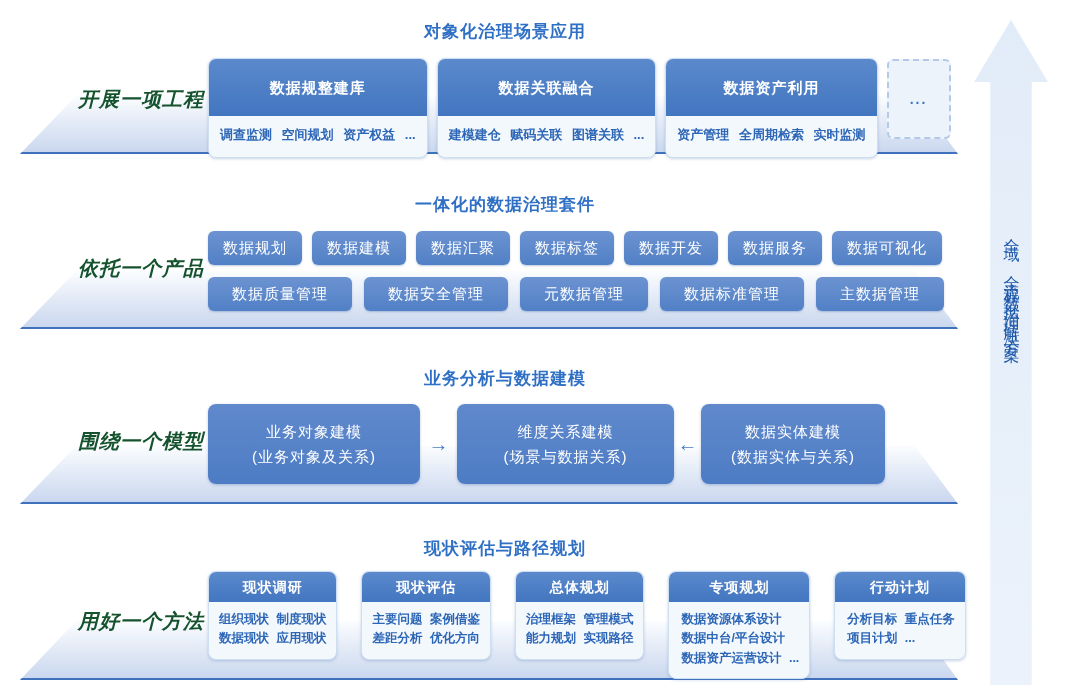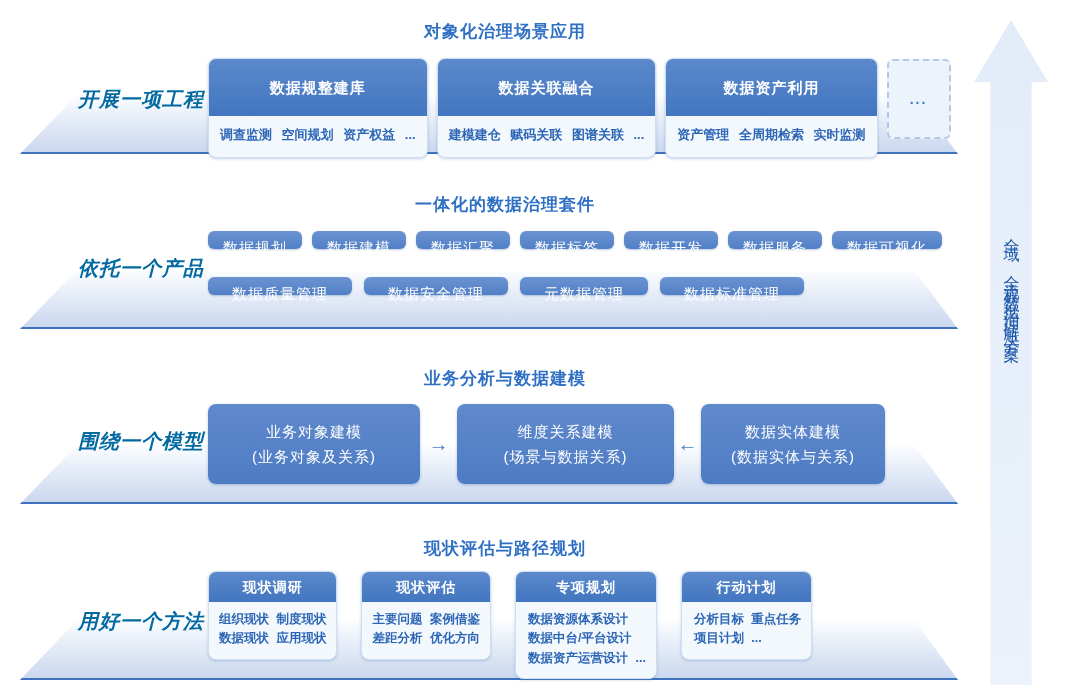--- a/index.html
+++ b/index.html
@@ -14,21 +14,21 @@
     clip-path:polygon(56px 0,895px 0,938px 100%,0 100%);
   }
   .platform .edge{position:absolute;left:0;right:0;bottom:0;height:2px;background:#3f71bd;}
   
   .band-title{
     position:absolute;left:70px;width:870px;text-align:center;
     font-size:17px;font-weight:700;color:#2f70c5;letter-spacing:1px;
   }
   .band-label{
     position:absolute;left:78px;font-size:20px;font-weight:700;font-style:italic;
-    color:#0369a1;letter-spacing:1px;white-space:nowrap;
+    color:#14532d;letter-spacing:1px;white-space:nowrap;
   }
   
   .card-row{position:absolute;left:208px;display:flex;gap:9px;align-items:flex-start;}
   .card{
     border-radius:8px;overflow:hidden;background:#f3f8fd;
     border:1px solid #cfdff2;box-shadow:0 1px 3px rgba(70,110,170,.30);
   }
   .card-head{
     height:33px;line-height:33px;padding:12px 16px;text-align:center;color:#ffffff;
     font-size:15px;font-weight:700;background:linear-gradient(180deg,#5b89cc,#4276c0);
@@ -44,21 +44,21 @@
     font-weight:700;font-size:14px;letter-spacing:2px;
   }
   
   .card4 .card-head{height:30px;line-height:30px;font-size:14px;padding:0 12px;}
   .card4 .card-body{font-size:12.5px;padding:8px 10px 10px;word-spacing:4px;line-height:1.55;}
   .card4 .card-body.left{text-align:left;padding-left:12px;}
   
   .btn-row{position:absolute;left:208px;display:flex;gap:10px;}
   .btn-row.second{gap:12px;}
   .btn{
-    height:18px;line-height:34px;padding:0 15px;border-radius:6px;white-space:nowrap;
+    height:34px;line-height:34px;padding:0 15px;border-radius:6px;white-space:nowrap;
     background:linear-gradient(180deg,#6c93d1,#5180c6);color:#ffffff;font-size:15px;
     box-shadow:0 1px 2px rgba(60,100,160,.35);letter-spacing:1px;
   }
   .btn.wide{padding:0 24px;}
   
   .model-row{position:absolute;left:208px;display:flex;align-items:center;}
   .model-box{
     width:212px;height:80px;border-radius:8px;color:#ffffff;text-align:center;
     background:linear-gradient(180deg,#6089cc,#4d7cc4);display:flex;flex-direction:column;
     justify-content:center;font-size:15px;line-height:1.7;letter-spacing:1px;
@@ -114,20 +114,21 @@
   <div class="btn">数据标签</div>
   <div class="btn">数据开发</div>
   <div class="btn">数据服务</div>
   <div class="btn">数据可视化</div>
 </div>
 <div class="btn-row second" style="top:277px;">
   <div class="btn wide">数据质量管理</div>
   <div class="btn wide">数据安全管理</div>
   <div class="btn wide">元数据管理</div>
   <div class="btn wide">数据标准管理</div>
+  <div class="btn wide">主数据管理</div>
 </div>
 
 <div class="platform" style="top:446px;">
     <div class="edge"></div>
   </div>
 <div class="band-title" style="top:367px;">业务分析与数据建模</div>
 <div class="band-label" style="top:428px;">围绕一个模型</div>
 <div class="model-row" style="top:404px;">
   <div class="model-box">
     <div>业务对象建模</div>
@@ -159,20 +160,27 @@
     </div>
   </div>
   <div class="card card4">
     <div class="card-head">现状评估</div>
     <div class="card-body">
       <div>主要问题 案例借鉴</div>
       <div>差距分析 优化方向</div>
     </div>
   </div>
   <div class="card card4">
+    <div class="card-head">总体规划</div>
+    <div class="card-body">
+      <div>治理框架 管理模式</div>
+      <div>能力规划 实现路径</div>
+    </div>
+  </div>
+  <div class="card card4">
     <div class="card-head">专项规划</div>
     <div class="card-body left">
       <div>数据资源体系设计</div>
       <div>数据中台/平台设计</div>
       <div>数据资产运营设计 ...</div>
     </div>
   </div>
   <div class="card card4">
     <div class="card-head">行动计划</div>
     <div class="card-body left">

